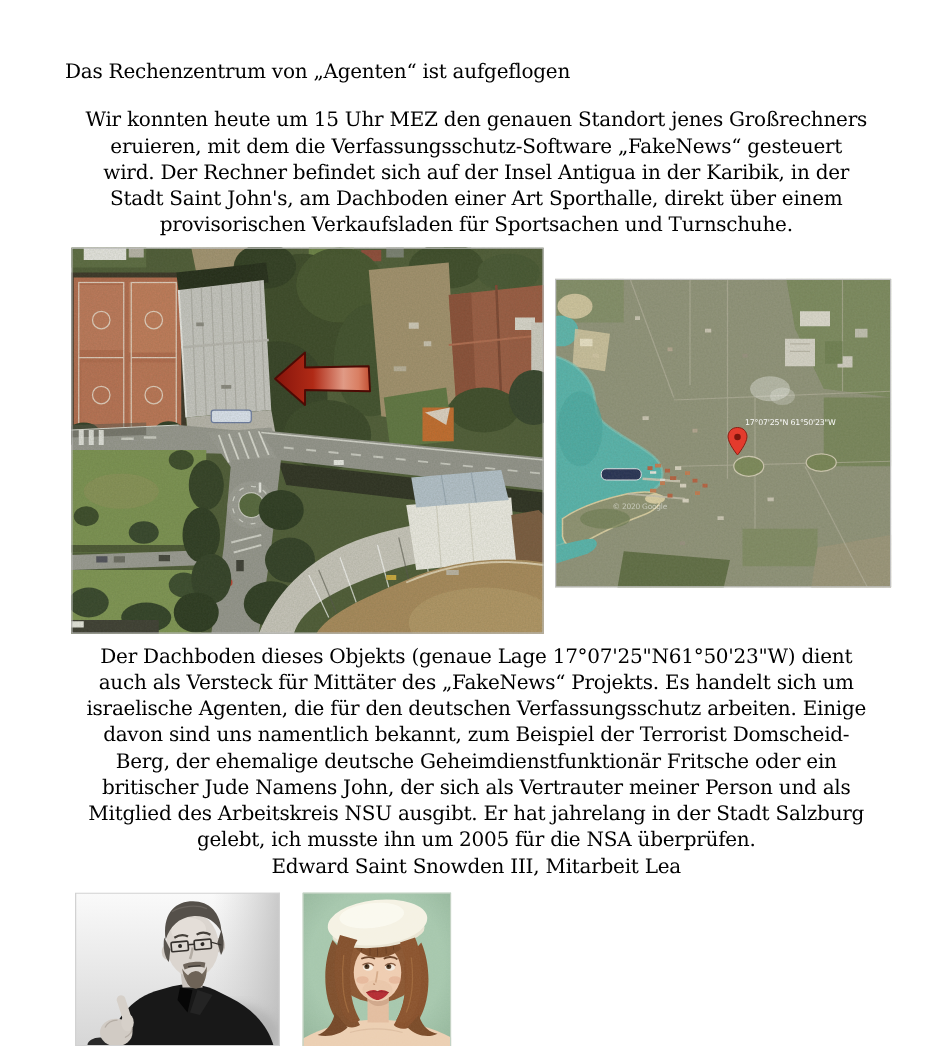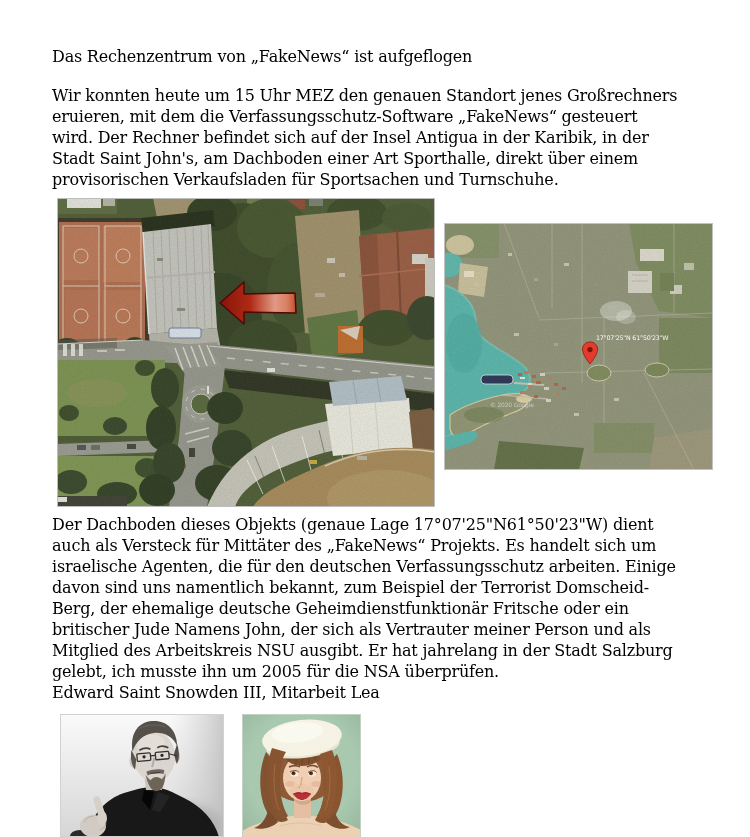--- a/index.html
+++ b/index.html
@@ -1,33 +1,33 @@
 <!DOCTYPE html>
 <html><head>
 <meta charset="utf-8">
 <style>
   html,body{margin:0;padding:0;background:#ffffff;}
   body{width:750px;height:837px;overflow:hidden;
        font-family:"DejaVu Serif","Liberation Serif",serif;
        font-size:16px;line-height:21px;color:#000;}
   .page{padding:46px 40px 0 52px;letter-spacing:-0.2px;}
   .title{margin:0 0 18px 0;font-size:16px;font-weight:normal;line-height:21px;}
-  .body-text{margin:0;white-space:pre-line;}
+  .body-text{margin:0;white-space:pre-line;text-align:center;}
   .images-row{margin:8px 0 7px 5px;display:flex;align-items:flex-start;}
   .aerial-wrap{width:378px;height:309px;flex:none;}
   .map-wrap{width:269px;height:247px;flex:none;margin-left:9px;margin-top:25px;}
   .photos-row{margin:11px 0 0 8px;display:flex;gap:18px;}
   svg{display:block;}
 </style>
 </head>
 <body>
 
 <div class="page">
 
-  <h1 class="title">Das Rechenzentrum von „FakeNews“ ist aufgeflogen</h1>
+  <h1 class="title">Das Rechenzentrum von „Agenten“ ist aufgeflogen</h1>
 
   <p class="body-text">Wir konnten heute um 15 Uhr MEZ den genauen Standort jenes Großrechners
 eruieren, mit dem die Verfassungsschutz-Software „FakeNews“ gesteuert
 wird. Der Rechner befindet sich auf der Insel Antigua in der Karibik, in der
 Stadt Saint John's, am Dachboden einer Art Sporthalle, direkt über einem
 provisorischen Verkaufsladen für Sportsachen und Turnschuhe.</p>
 
   <div class="images-row">
 
     <div class="aerial-wrap">

